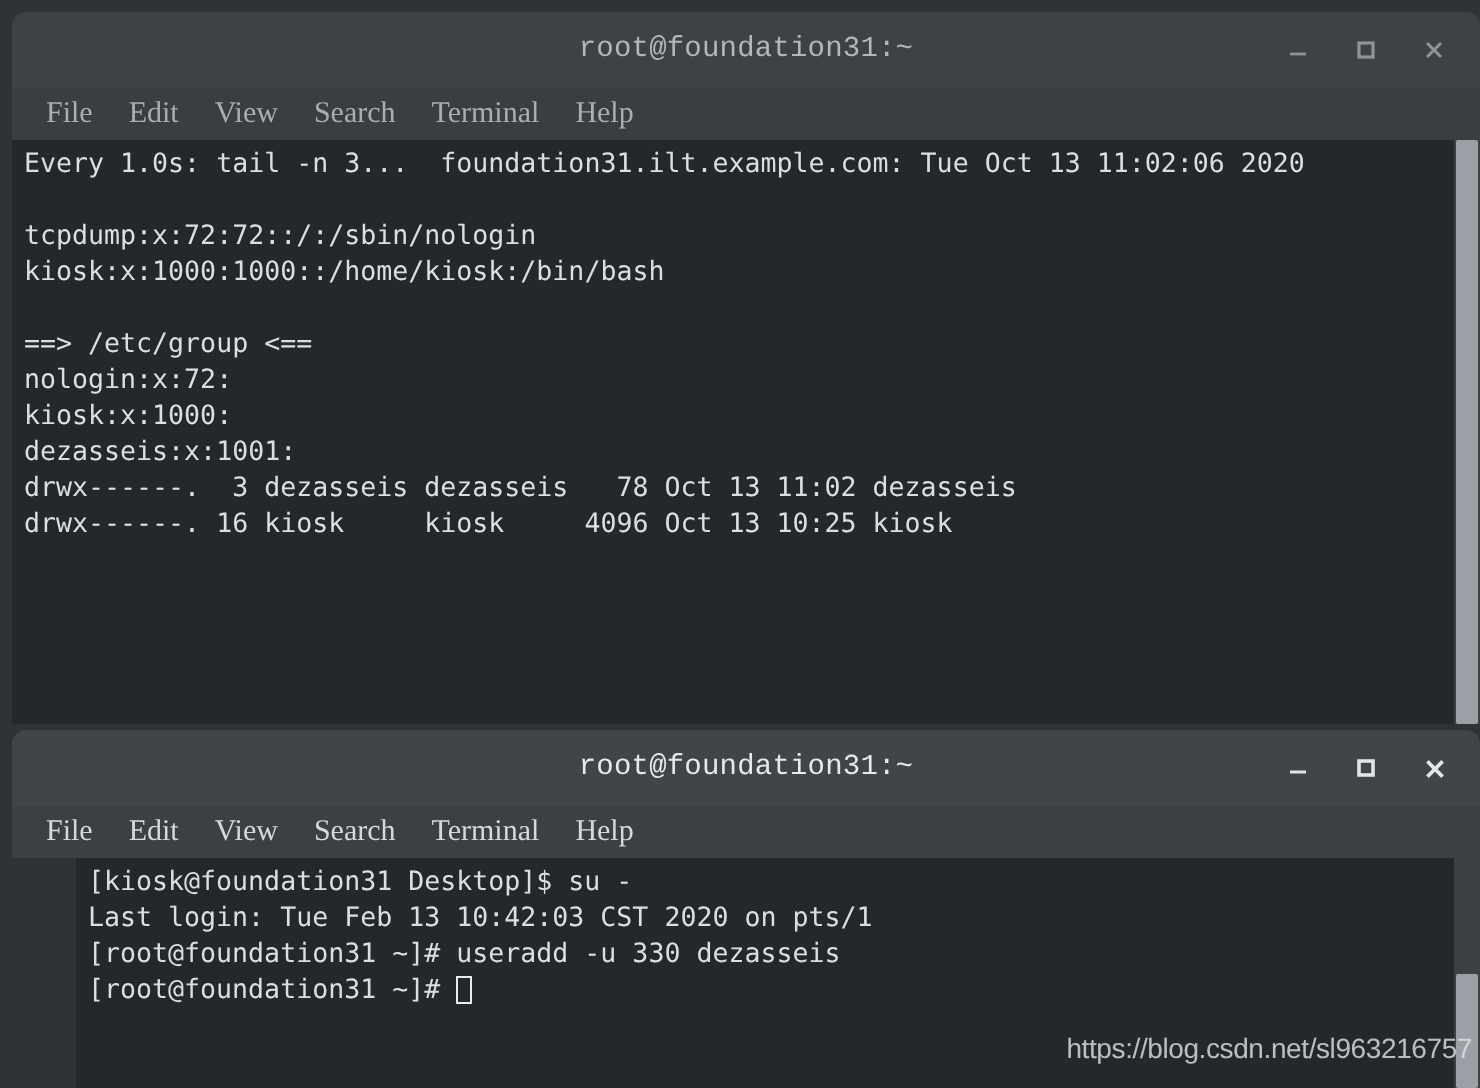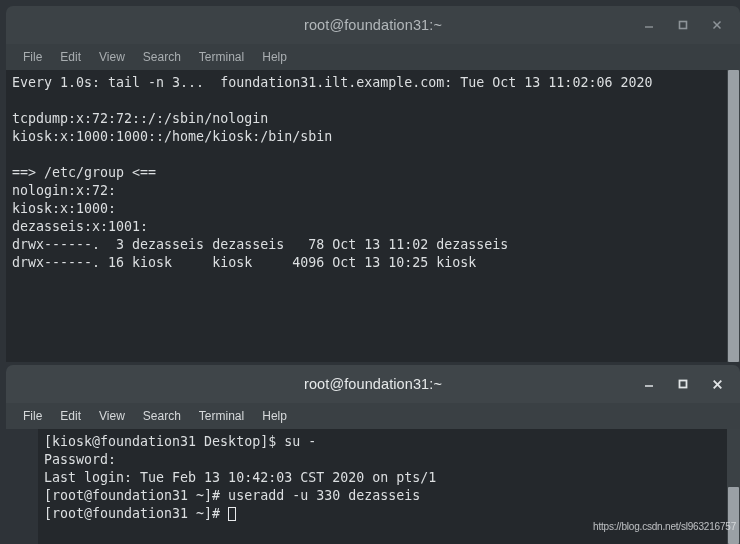--- a/index.html
+++ b/index.html
@@ -43,21 +43,21 @@
   .window.inactive .titlebar { background: #3c4246; }
   .window.active   .titlebar { background: #3f4549; }
 
   .title-text {
     position: absolute;
     left: 0; right: 0;
     text-align: center;
     font-size: 14.5px;
     letter-spacing: .1px;
     color: #b2b7ba;
-    font-family: Liberation Sans, sans-serif;
+    font-family: Liberation Mono, monospace;
     pointer-events: none;
   }
   .window.active .title-text { color: #e6e9ea; }
 
   .win-buttons {
     position: absolute;
     right: 6px;
     top: 0;
     height: 38px;
     display: flex;
@@ -80,25 +80,25 @@
   .menubar {
     height: 26px;
     background: #383e42;
     display: flex;
     align-items: center;
     padding-left: 8px;
     box-sizing: border-box;
   }
   .window.active .menubar { background: #3a4044; }
   .menu-item {
-    font-size: 12px;
+    font-size: 15px;
     color: #a9aeb1;
     padding: 2px 9px;
     cursor: pointer;
-    font-family: Liberation Sans, sans-serif;
+    font-family: Liberation Serif, serif;
     white-space: nowrap;
   }
   .window.active .menu-item { color: #d6d9db; }
 
   
   .term-wrap {
     display: flex;
     background: #a3a3a3;
     position: relative;
   }
@@ -144,21 +144,21 @@
     box-sizing: border-box;
     vertical-align: -3px;
   }
 
   
   .watermark {
     position: absolute;
     right: 4px;
     bottom: 12px;
     font-family: "Liberation Sans", sans-serif;
-    font-size: 10px;
+    font-size: 14px;
     color: rgba(225,228,230,0.80);
     letter-spacing: -0.2px;
     pointer-events: none;
   }
 </style>
 </head>
 <body>
 
 <div id="desktop"></div>
 
@@ -193,21 +193,21 @@
     <div class="menu-item">Search</div>
     <div class="menu-item">Terminal</div>
     <div class="menu-item">Help</div>
   </div>
 
   <div class="term-wrap" style="height:292px;">
     <div class="term">
       <div class="line">Every 1.0s: tail -n 3...  foundation31.ilt.example.com: Tue Oct 13 11:02:06 2020</div>
       <div class="line blank"></div>
       <div class="line">tcpdump:x:72:72::/:/sbin/nologin</div>
-      <div class="line">kiosk:x:1000:1000::/home/kiosk:/bin/sbin</div>
+      <div class="line">kiosk:x:1000:1000::/home/kiosk:/bin/bash</div>
       <div class="line blank"></div>
       <div class="line">==&gt; /etc/group &lt;==</div>
       <div class="line">nologin:x:72:</div>
       <div class="line">kiosk:x:1000:</div>
       <div class="line">dezasseis:x:1001:</div>
       <div class="line">drwx------.  3 dezasseis dezasseis   78 Oct 13 11:02 dezasseis</div>
       <div class="line">drwx------. 16 kiosk     kiosk     4096 Oct 13 10:25 kiosk</div>
     </div>
     <div class="scrollbar">
       <div class="sb-thumb" style="top:0px; height:292px;"></div>
@@ -244,21 +244,20 @@
     <div class="menu-item">Edit</div>
     <div class="menu-item">View</div>
     <div class="menu-item">Search</div>
     <div class="menu-item">Terminal</div>
     <div class="menu-item">Help</div>
   </div>
 
   <div class="term-wrap" style="height:115px;margin-left:32px;">
     <div class="term">
       <div class="line">[kiosk@foundation31 Desktop]$ su -</div>
-      <div class="line">Password:</div>
       <div class="line">Last login: Tue Feb 13 10:42:03 CST 2020 on pts/1</div>
       <div class="line">[root@foundation31 ~]# useradd -u 330 dezasseis</div>
       <div class="line"><span>[root@foundation31 ~]# </span><span class="cursor"></span></div>
     </div>
     <div class="scrollbar">
       <div class="sb-thumb" style="top:58px; height:57px;"></div>
     </div>
   </div>
 </div>
 

